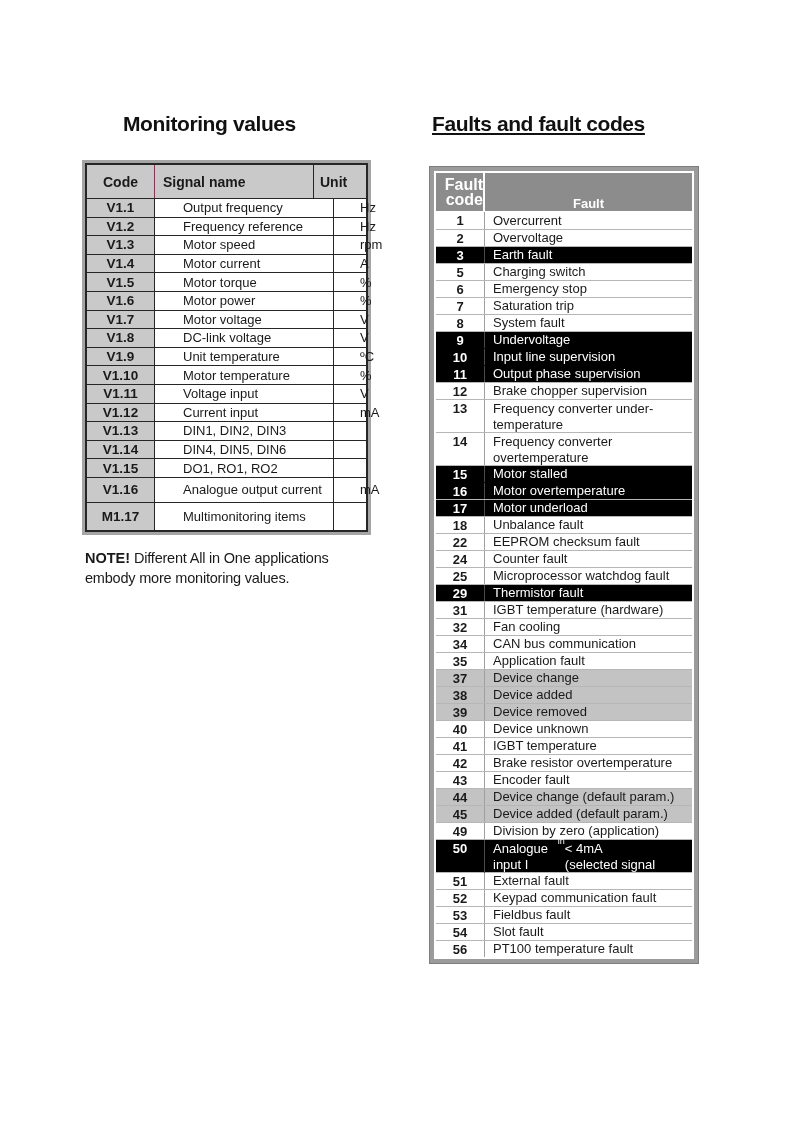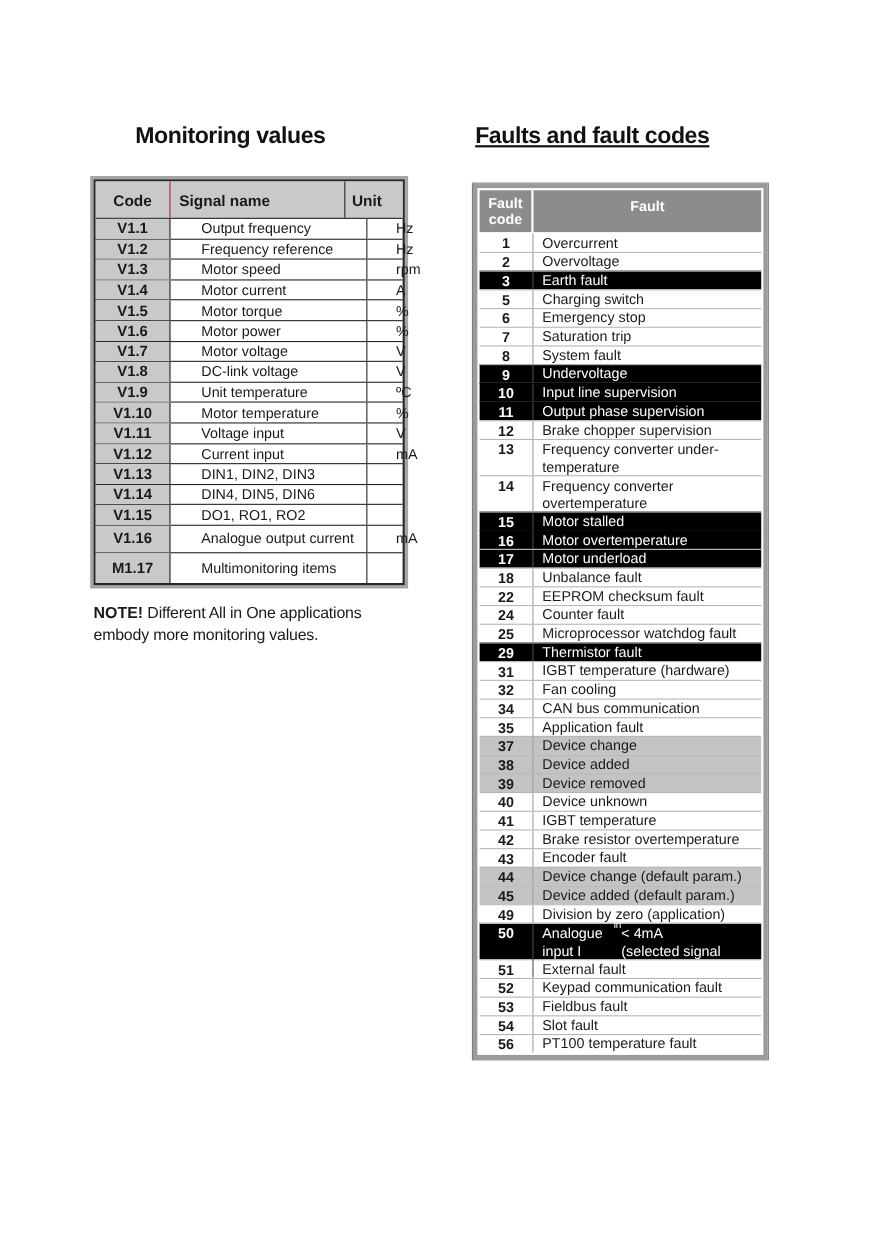--- a/index.html
+++ b/index.html
@@ -58,25 +58,25 @@
   
   #fault-table {
     position: absolute; left: 430px; top: 167px; width: 268px;
     border: 4px solid #9b9b9b;
     box-shadow: 0 0 0 1px #7d7d7d;
     background: #fff; padding: 2px;
   }
   .fhead { display: flex; gap: 2px; height: 38px; margin-bottom: 1px; }
   .fh-code {
     width: 47px; background: #8c8c8c; color: #fff; font-weight: bold;
-    font-size: 13px; line-height: 15px; text-align: center; padding-top: 4px;
+    font-size: 16px; line-height: 15px; text-align: right; padding-top: 4px;
   }
   .fh-fault {
     flex: 1; background: #8c8c8c; color: #fff; font-weight: bold;
-    font-size: 13px; text-align: center; padding-top: 7px;
+    font-size: 13px; text-align: center; padding-top: 23px;
   }
   .frow {
     display: grid; grid-template-columns: 49px 1fr;
     height: 17px; border-top: 1px solid #b6b6b6; font-size: 13px;
   }
   .frow:first-child { border-top: none; }
   .frow.multi { height: 33px; }
   .f-code {
     display: flex; align-items: center; justify-content: center;
     font-weight: bold; border-right: 1px solid #9f9f9f;

